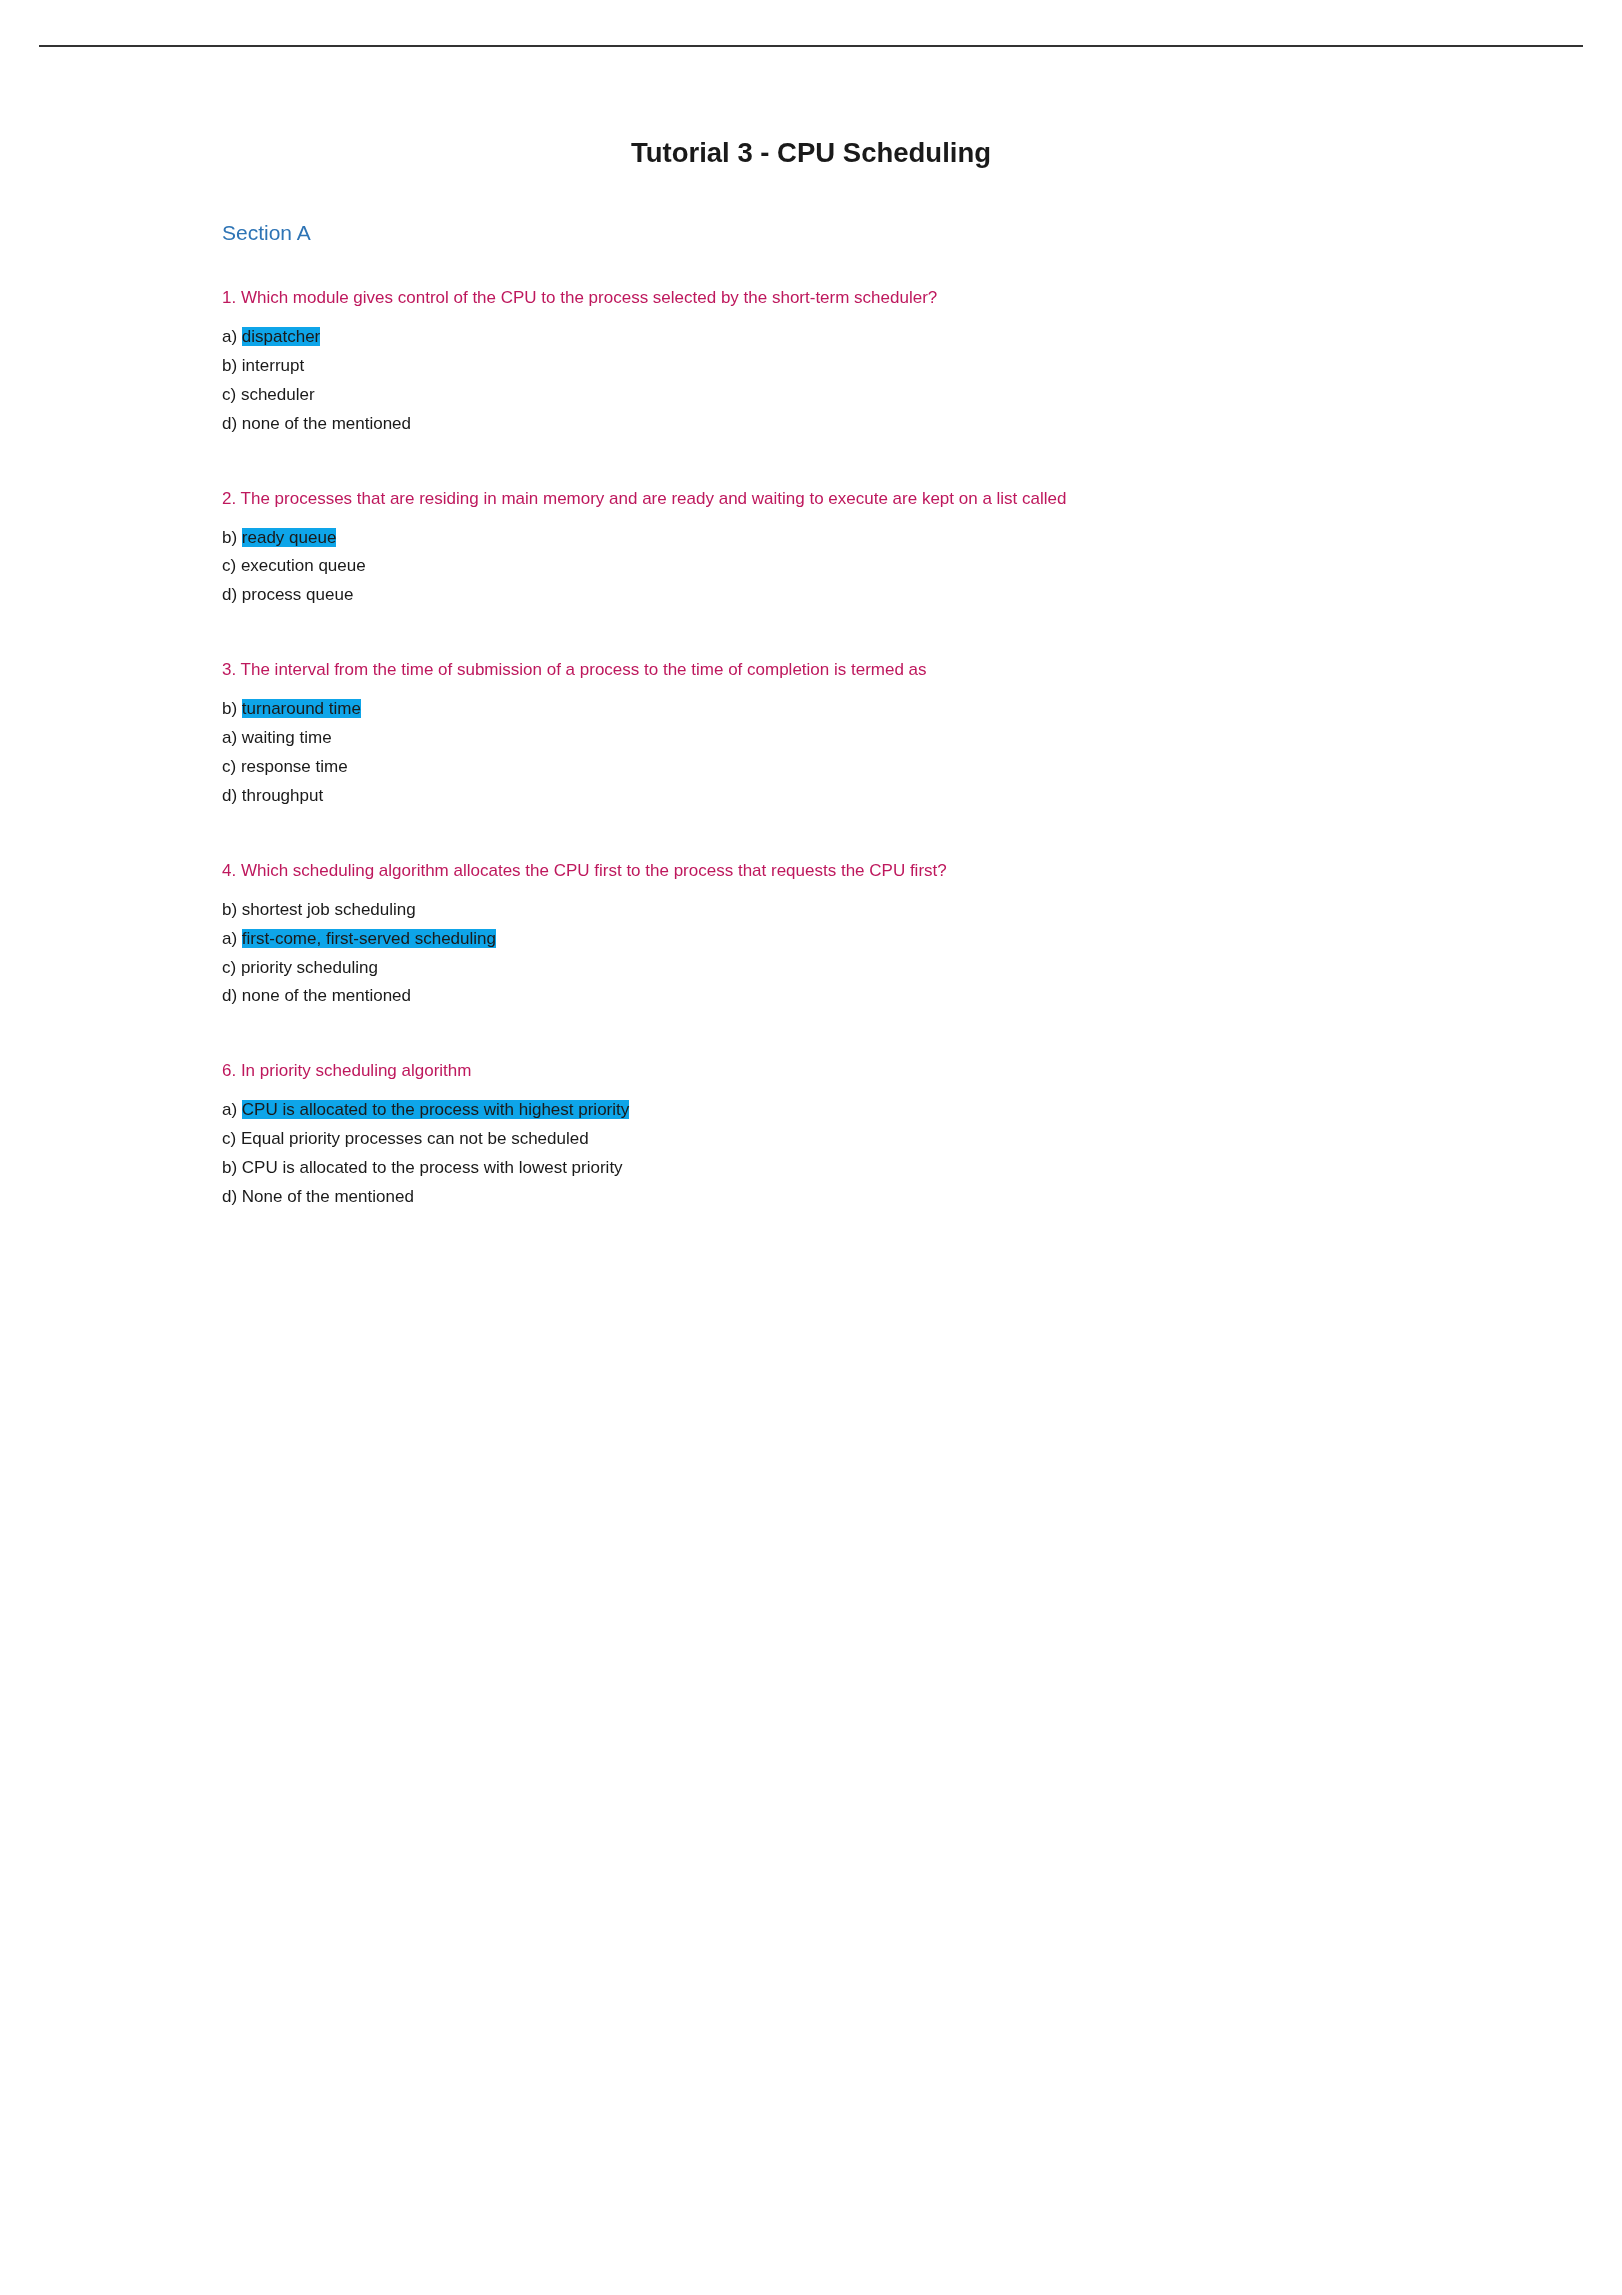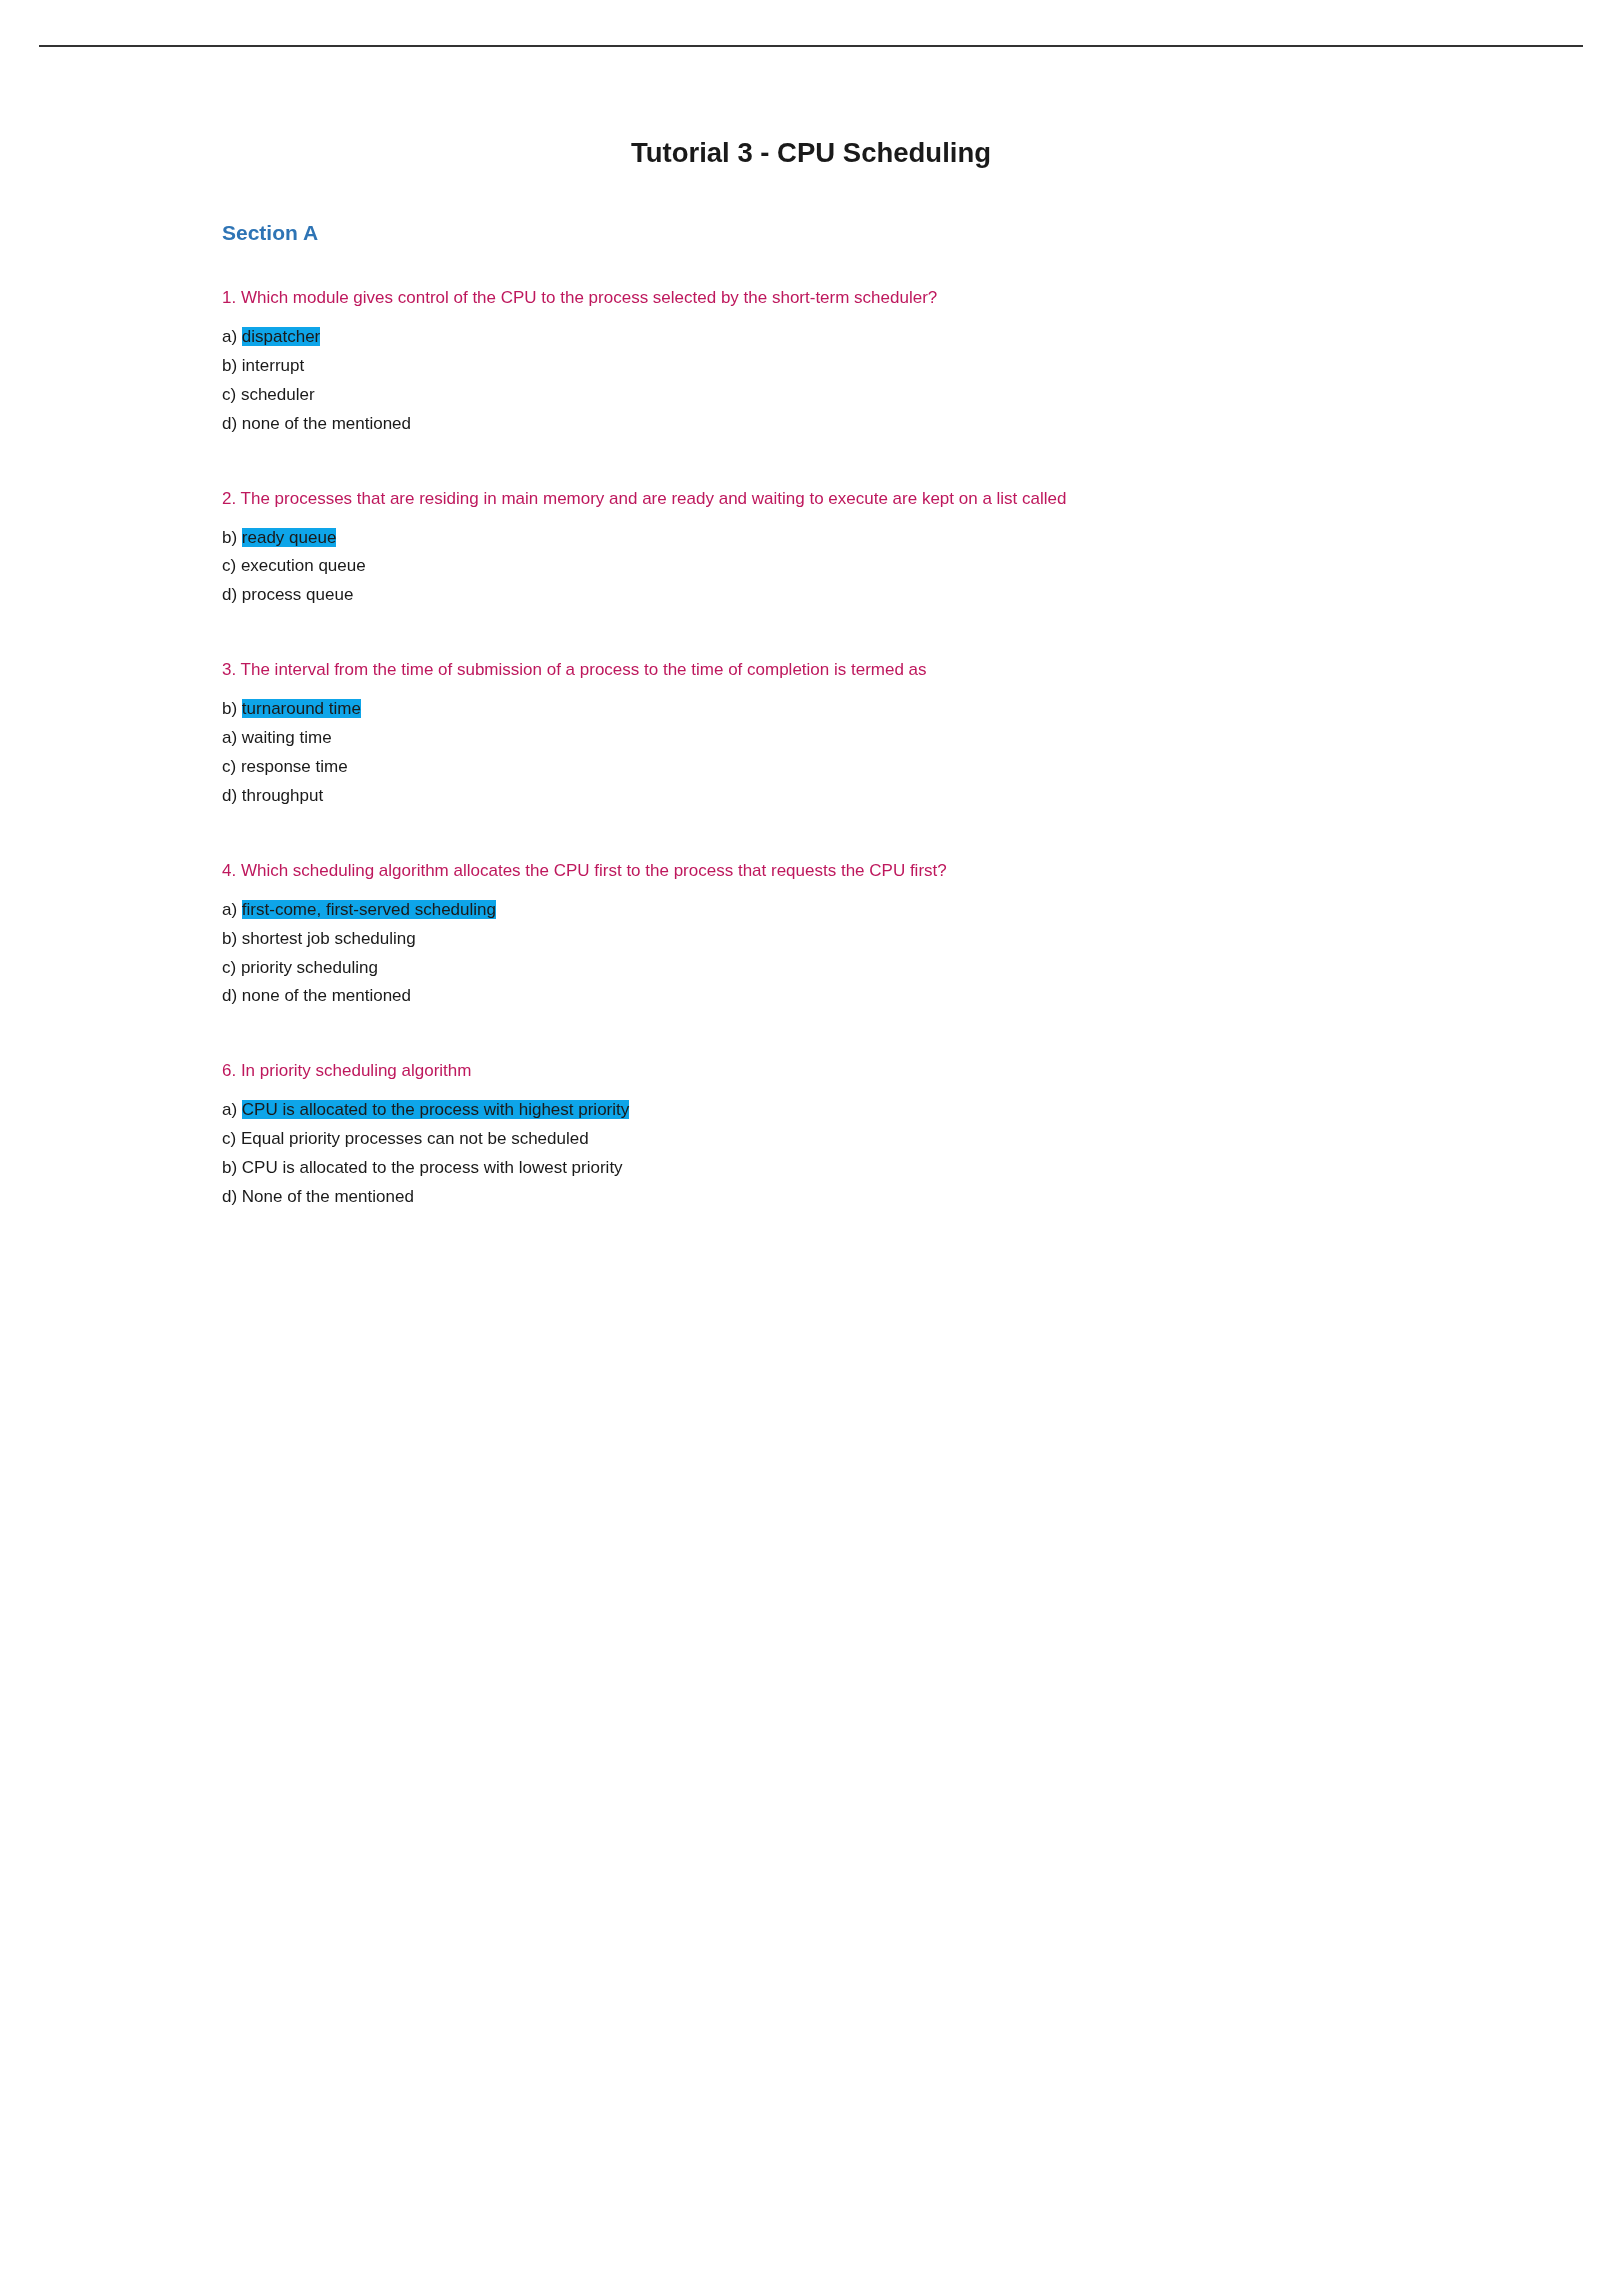--- a/index.html
+++ b/index.html
@@ -42,21 +42,21 @@
       font-weight: bold;
       color: #1a1a1a;
       margin-top: 52px;
       margin-bottom: 52px;
       font-family: Arial, sans-serif;
     }
 
     .section-heading {
       color: #2E74B5;
       font-size: 21px;
-      font-weight: bold;
+      font-weight: normal;
       font-family: Arial, sans-serif;
       margin-bottom: 39px;
       margin-top: 13px;
     }
 
     .question-block {
       margin-bottom: 46px;
     }
 
     .question-text {
@@ -105,22 +105,22 @@
       </div>
       <div class="question-block">
         <p class="question-text">3. The interval from the time of submission of a process to the time of completion is termed as</p>
         <p class="option">b) <span class="highlight">turnaround time</span></p>
         <p class="option">a) waiting time</p>
         <p class="option">c) response time</p>
         <p class="option">d) throughput</p>
       </div>
       <div class="question-block">
         <p class="question-text">4. Which scheduling algorithm allocates the CPU first to the process that requests the CPU first?</p>
+        <p class="option">b) shortest job scheduling</p>
         <p class="option">a) <span class="highlight">first-come, first-served scheduling</span></p>
-        <p class="option">b) shortest job scheduling</p>
         <p class="option">c) priority scheduling</p>
         <p class="option">d) none of the mentioned</p>
       </div>
       <div class="question-block">
         <p class="question-text">6. In priority scheduling algorithm</p>
         <p class="option">a) <span class="highlight">CPU is allocated to the process with highest priority</span></p>
         <p class="option">c) Equal priority processes can not be scheduled</p>
         <p class="option">b) CPU is allocated to the process with lowest priority</p>
         <p class="option">d) None of the mentioned</p>
       </div>

